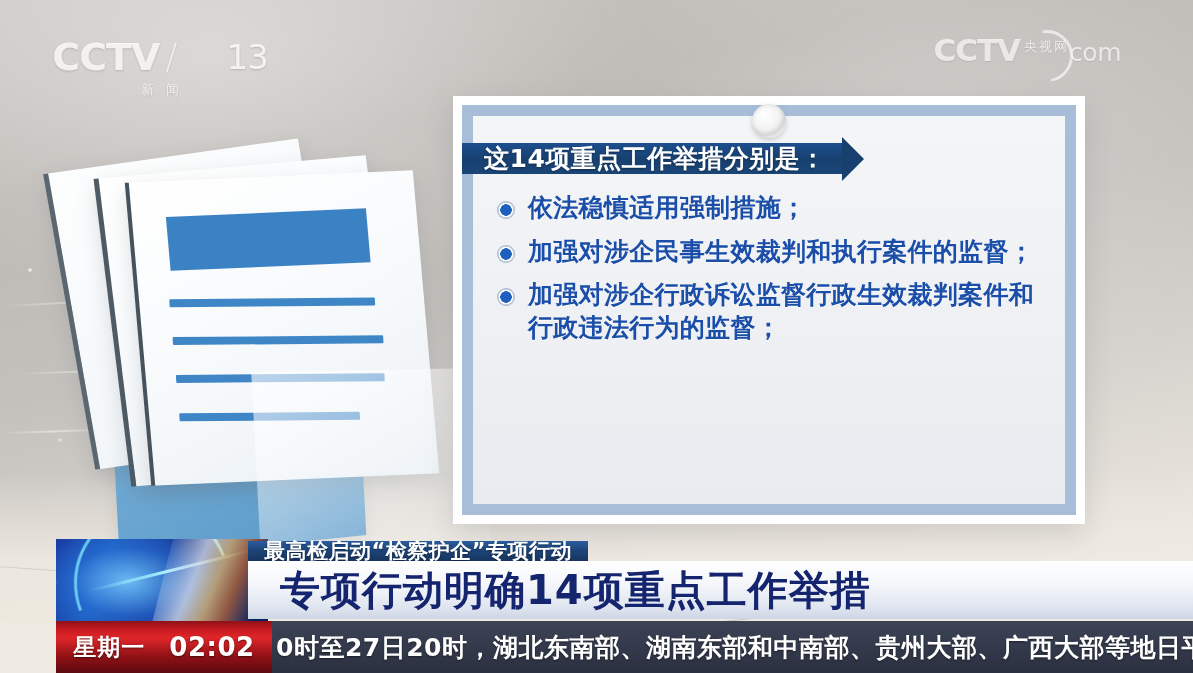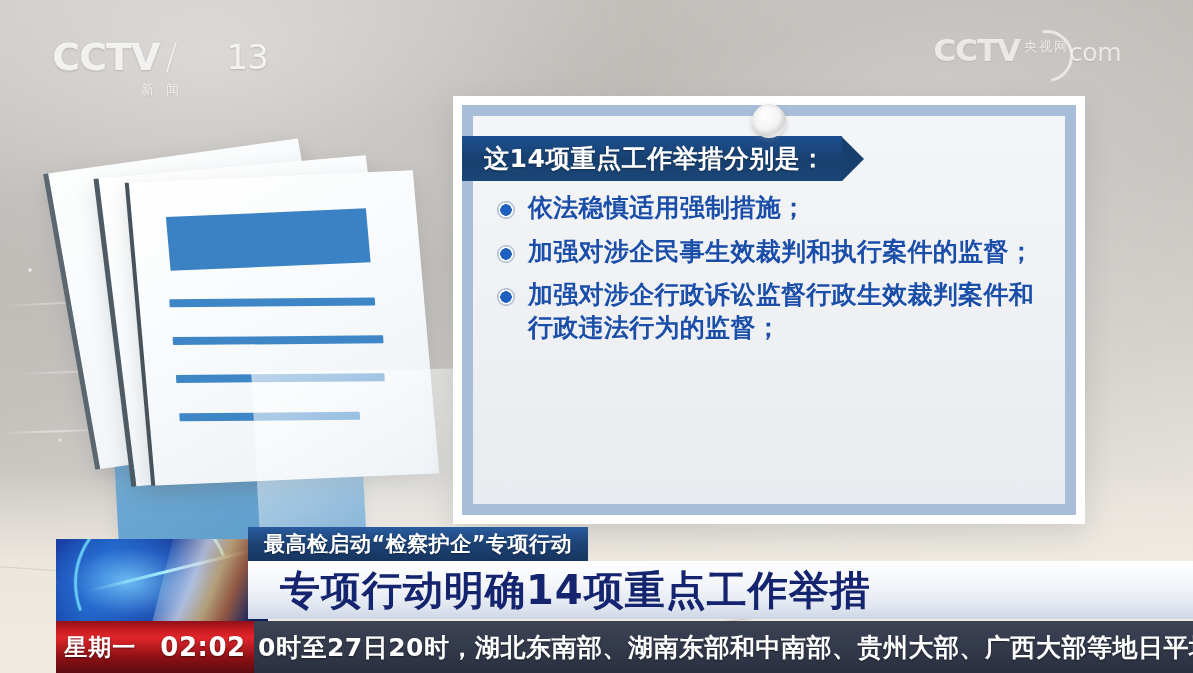--- a/index.html
+++ b/index.html
@@ -240,21 +240,21 @@
   
   .ribbon {
     position: absolute;
     left: 9px; top: 40px;
     height: 45px;
     display: flex;
     align-items: center;
     z-index: 5;
   }
   .ribbon-body {
-    height: 45px;
+    height: 31px;
     display: flex;
     align-items: center;
     padding: 0 16px 0 22px;
     background: linear-gradient(180deg, #1d4f8f 0%, #17406f 52%, #1a4677 100%);
     color: #ffffff;
     font-size: 25px;
     font-weight: 700;
     letter-spacing: .5px;
     text-shadow: 0 1px 2px rgba(0,0,0,.35);
     white-space: nowrap;
@@ -342,21 +342,21 @@
     position: absolute;
     left: 30px; top: 30px;
     width: 170px; height: 3px;
     background: linear-gradient(90deg, rgba(140,240,255,0) 0%, rgba(170,245,255,.95) 45%, rgba(140,240,255,0) 100%);
     transform: rotate(-14deg);
   }
 
   .lt-kicker {
     position: absolute;
     left: 248px; bottom: 60px;
-    height: 34px;
+    height: 20px;
     display: flex;
     align-items: center;
     padding: 0 16px;
     background: linear-gradient(180deg, #2a5c9e 0%, #1d4478 48%, #17355f 100%);
     color: #ffffff;
     font-size: 21px;
     font-weight: 700;
     letter-spacing: .5px;
     white-space: nowrap;
     text-shadow: 0 1px 2px rgba(0,0,0,.4);
@@ -384,21 +384,21 @@
   .ticker {
     position: absolute;
     left: 0; bottom: 0;
     width: 100%; height: 52px;
     display: flex;
     align-items: stretch;
     background: linear-gradient(180deg, #3d4355 0%, #333a4b 50%, #2b3040 100%);
   }
   .ticker-pad { width: 56px; background: #efeae1; }
   .ticker-clock {
-    width: 198px;
+    width: 216px;
     display: flex;
     align-items: center;
     justify-content: center;
     gap: 24px;
     background: linear-gradient(180deg, #8e1118 0%, #c51b20 16%, #e0262a 32%, #8d1015 70%, #5d0b10 100%);
     color: #ffffff;
     font-weight: 700;
     text-shadow: 0 1px 2px rgba(0,0,0,.5);
   }
   .tk-day { font-size: 23px; letter-spacing: 1px; }

